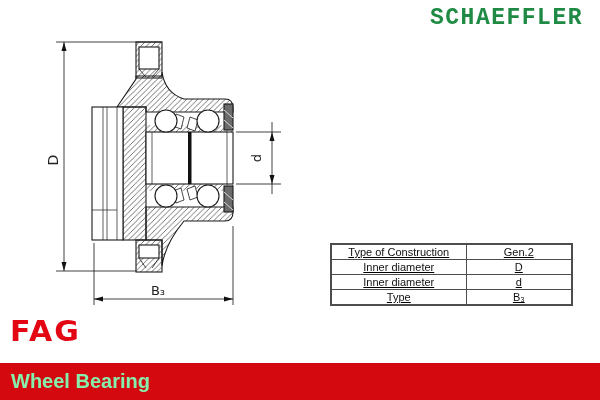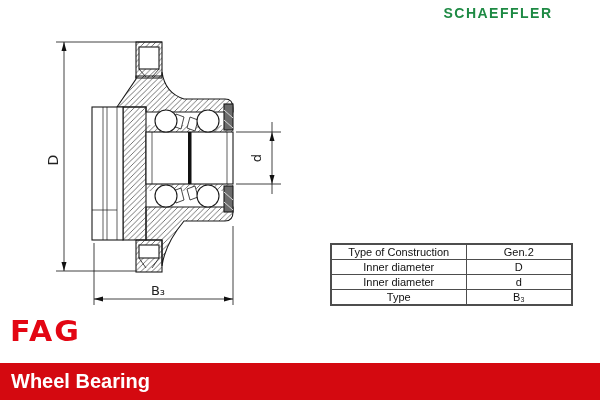--- a/index.html
+++ b/index.html
@@ -2,36 +2,36 @@
 <html><head>
 <meta charset="utf-8">
 <style>
   html,body{margin:0;padding:0;}
   body{
     width:600px;height:400px;position:relative;background:#ffffff;
     font-family:"Liberation Sans", sans-serif;overflow:hidden;
   }
   .schaeffler-logo{
     position:absolute;left:413px;top:5px;width:170px;
-    font-family:Liberation Sans, sans-serif;font-weight:bold;font-size:14px;
-    letter-spacing:1.5px;color:#1E8A44;text-align:center;white-space:nowrap;
+    font-family:Liberation Mono, monospace;font-weight:bold;font-size:23px;
+    letter-spacing:1.5px;color:#1E8A44;text-align:right;white-space:nowrap;
   }
   .fag-logo{
     position:absolute;left:10px;top:314px;
     font-family:"DejaVu Sans", sans-serif;font-weight:bold;font-size:30px;
     letter-spacing:2px;color:#E30613;white-space:nowrap;
     transform:scaleY(0.95);
   }
   .footer-banner{
     position:absolute;left:0;top:363px;width:600px;height:37px;
-    background:#D40910;color:#ffffff;font-weight:bold;font-size:20px;
+    background:#D40910;color:#86efac;font-weight:bold;font-size:20px;
     line-height:37px;padding-left:11px;box-sizing:border-box;white-space:nowrap;
   }
   .drawing{position:absolute;left:0;top:0;}
-  .spec-table-wrap{position:absolute;left:330px;top:243px;}
+  .spec-table-wrap{position:absolute;left:330px;top:243px;text-decoration:underline;}
   table.spec{
     border-collapse:collapse;width:243px;
     font-size:11px;color:#111;background:#fff;
   }
   table.spec td{
     border:1px solid #4d4d4d;height:14px;text-align:center;
     vertical-align:middle;padding:0 2px;
   }
   table.spec{border:2px solid #4d4d4d;}
   td.col-label{width:134px;}

